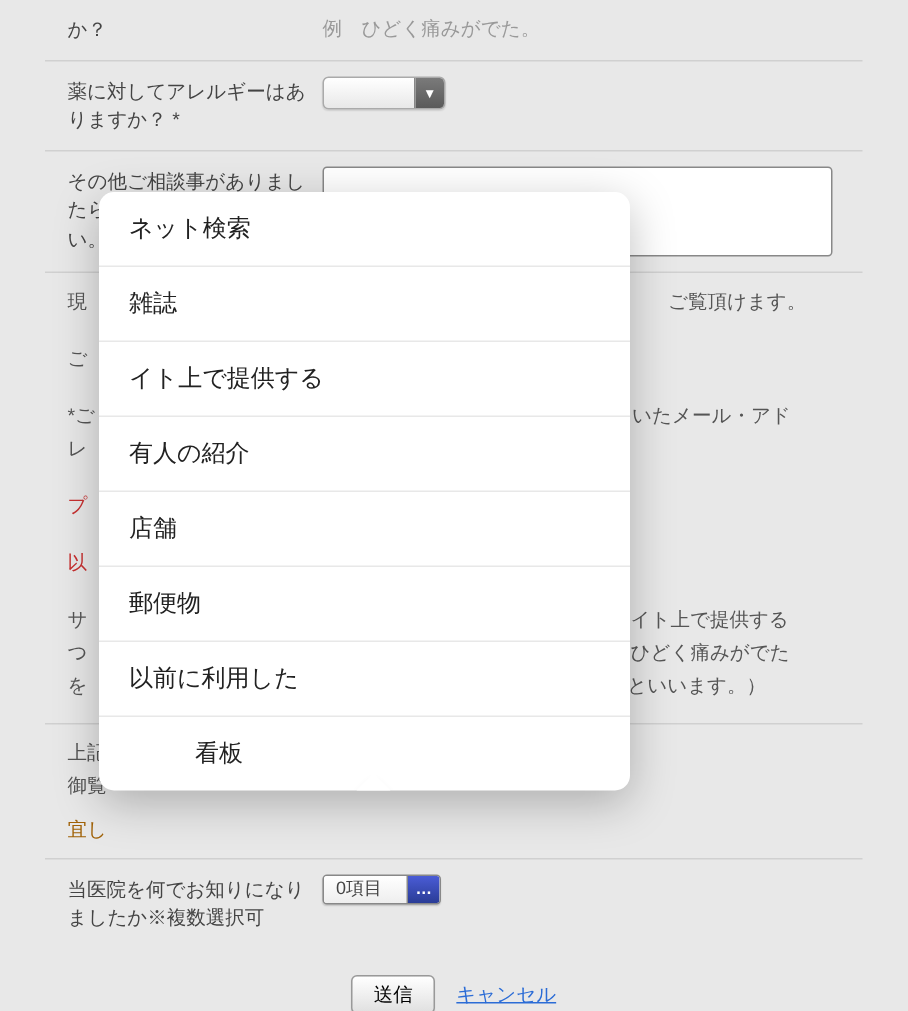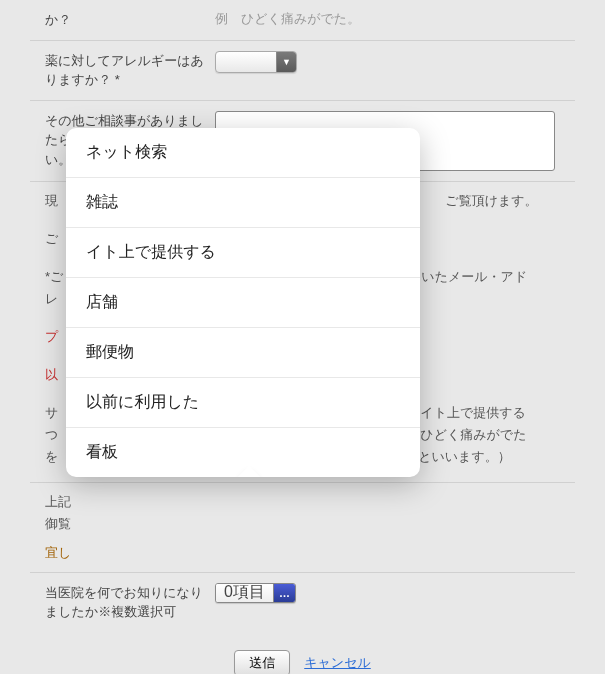--- a/index.html
+++ b/index.html
@@ -81,21 +81,21 @@
       align-items: stretch;
       border: 1px solid #888;
       border-radius: 3px;
       overflow: hidden;
       height: 20px;
       background: #fff;
       box-shadow: 0 1px 1px rgba(0,0,0,0.15);
     }
     .multi-select-text {
       padding: 1px 8px;
-      font-size: 16px;
+      font-size: 12px;
       display: flex;
       align-items: center;
       min-width: 55px;
       background: linear-gradient(#fff, #eee);
     }
     .multi-select-btn {
       background: linear-gradient(#4a5cd6, #2a3c96);
       width: 22px;
       display: flex;
       align-items: center;
@@ -139,21 +139,21 @@
       overflow: hidden;
       z-index: 100;
     }
     .popup-item {
       padding: 14px 20px;
       font-size: 16px;
       color: #222;
       border-bottom: 1px solid #e8e8e8;
       cursor: pointer;
     }
-    .popup-item:last-child { border-bottom: none; }
+    .popup-item:last-child { border-bottom: none; margin-left: 44px; }
     .popup-tail {
       position: absolute;
       bottom: -8px;
       left: 175px;
       width: 16px;
       height: 16px;
       background: #fff;
       transform: rotate(45deg);
       box-shadow: 3px 3px 6px rgba(0,0,0,0.1);
     }
@@ -239,19 +239,20 @@
     <span class="cancel-link">キャンセル</span>
   </div>
 
 </div>
 
 <div class="popup">
   <div id="popup-items">
       <div class="popup-item">ネット検索</div>
       <div class="popup-item">雑誌</div>
       <div class="popup-item">イト上で提供する</div>
+      <div class="popup-item">有人の紹介</div>
       <div class="popup-item">店舗</div>
       <div class="popup-item">郵便物</div>
       <div class="popup-item">以前に利用した</div>
       <div class="popup-item">看板</div>
     </div>
   <div class="popup-tail"></div>
 </div>
 
 </body></html>

